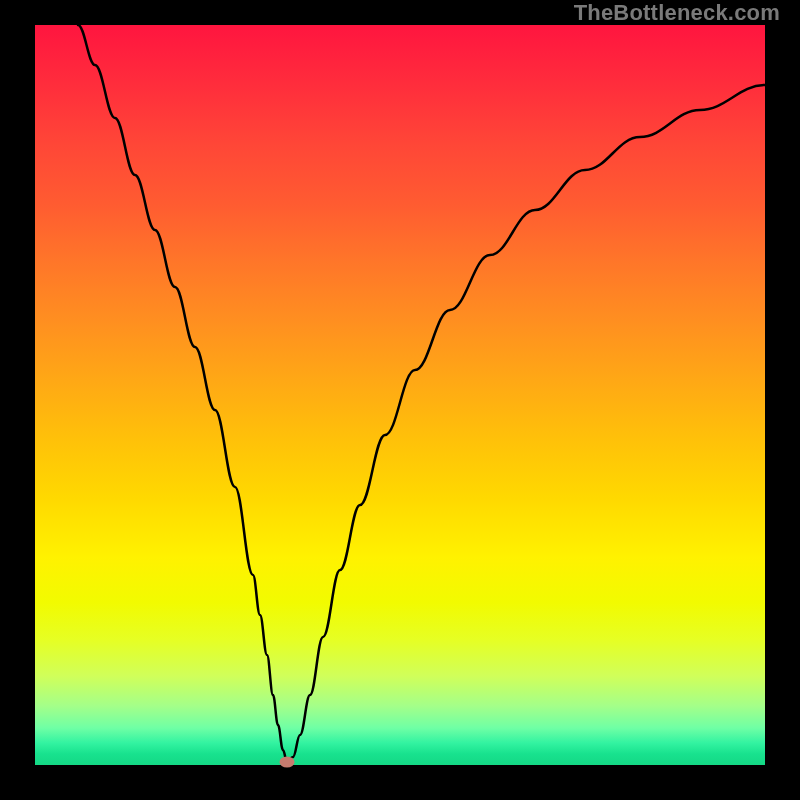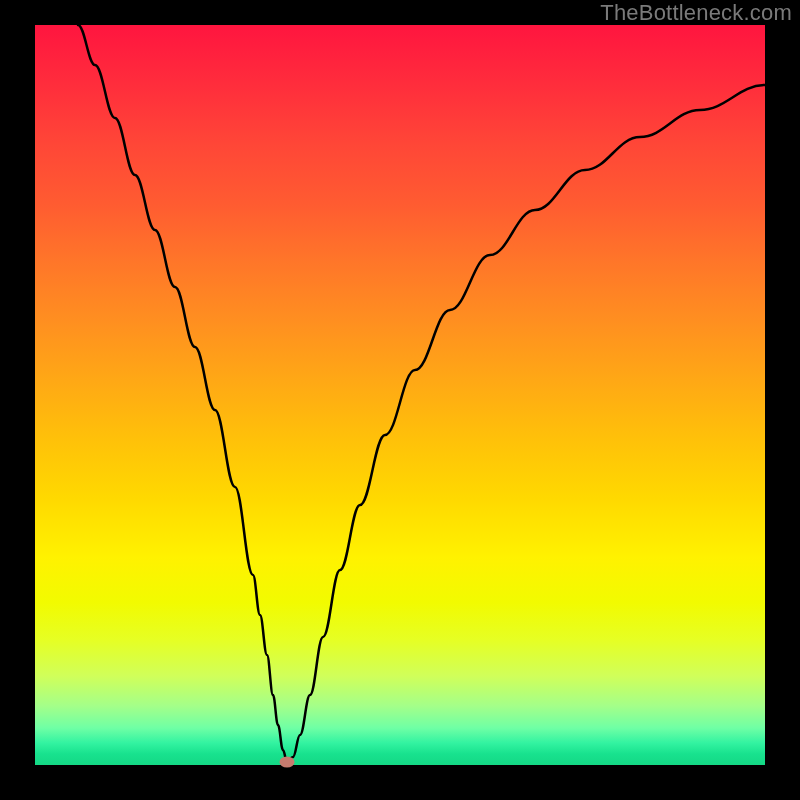--- a/index.html
+++ b/index.html
@@ -13,24 +13,24 @@
   }
   .frame {
     position: relative;
     width: 800px;
     height: 800px;
     background: #000;
   }
   .watermark {
     position: absolute;
     top: 0;
-    right: 8px;
+    right: 20px;
     color: #7a7a7a;
     font-size: 22px;
-    font-weight: 400;
+    font-weight: 700;
     letter-spacing: 0.2px;
     z-index: 20;
   }
   .plot-area {
     position: absolute;
     left: 35px;
     top: 25px;
     width: 730px;
     height: 740px;
     background: linear-gradient(

